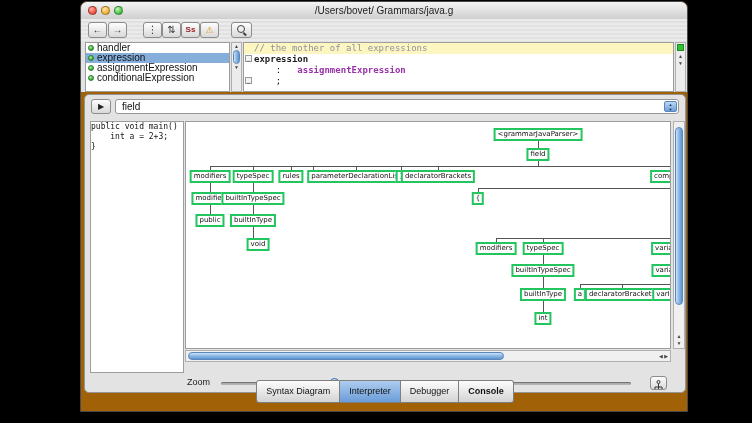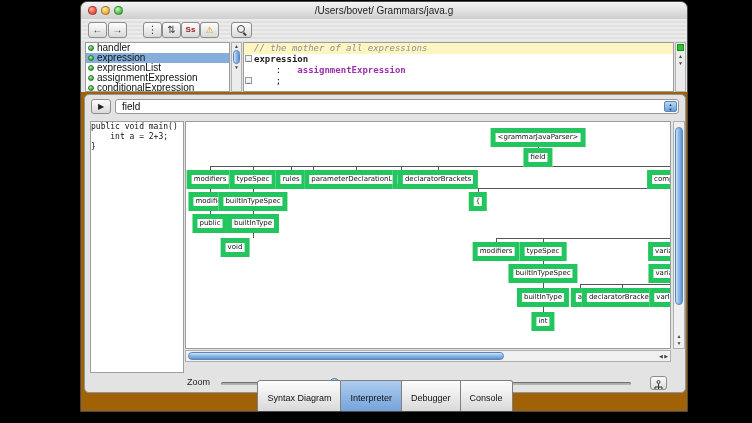--- a/index.html
+++ b/index.html
@@ -47,21 +47,21 @@
   .gel-v{width:7px;height:14px;margin:0 auto;border-radius:4px;
          background:linear-gradient(90deg,#cfe4f7,#8fbbe6 45%,#5e94cf);border:1px solid #5a86bb;box-sizing:border-box;}
   .editor{position:absolute;left:162px;top:0;width:431px;height:50px;background:#fff;
           border:1px solid #9d9d9d;box-sizing:border-box;overflow:hidden;
           font-family:"DejaVu Sans Mono",monospace;font-size:9px;}
   .ed-line{height:11px;line-height:11px;white-space:pre;display:flex;}
   .ed-line.hl{background:#fdf6c0;}
   .ed-line span{white-space:pre;}
   .fold{width:10px;flex:0 0 auto;font-size:6px;line-height:9px;text-align:center;color:#555;}
   .fold.has{border:1px solid #999;width:7px;height:7px;margin:1px 2px 0 1px;box-sizing:border-box;background:#f4f4f4;}
-  .tok-comment{color:#8d939c;font-style:italic;}
+  .tok-comment{color:#8d939c;}
   .tok-rule{color:#1c1c1c;font-weight:bold;}
   .tok-ref{color:#9932aa;font-weight:bold;}
   .tok-plain{color:#111;}
   .ed-right{position:absolute;left:594px;top:0;width:11px;height:50px;background:#ececec;
             border:1px solid #b0b0b0;box-sizing:border-box;}
   .health{width:7px;height:7px;margin:1px auto 2px auto;background:#2fc42f;border:1px solid #1c8a1c;box-sizing:border-box;}
 
   
   .pane{position:absolute;left:3px;top:92px;width:602px;height:299px;background:#e3e3e3;
         border:1px solid #969696;border-radius:5px;box-sizing:border-box;}
@@ -74,21 +74,21 @@
            background:linear-gradient(#bdd8f3,#6f9fd8);border:1px solid #5a86bb;box-sizing:border-box;text-align:center;}
   .stepper div{font-size:4px;line-height:5px;color:#1a3a6a;}
   .input{position:absolute;left:5px;top:26px;width:94px;height:252px;background:#fff;
          border:1px solid #9d9d9d;box-sizing:border-box;font-family:"DejaVu Sans Mono",monospace;
          font-size:8px;overflow:hidden;}
   .in-line{height:10px;line-height:10px;white-space:pre;color:#111;}
   .tree-region{position:absolute;left:100px;top:26px;width:486px;height:228px;background:#fff;
                border:1px solid #9d9d9d;box-sizing:border-box;overflow:hidden;}
   .tree-canvas{position:relative;width:486px;height:228px;}
   .tree-canvas svg{position:absolute;left:0;top:0;}
-  .tnode{position:absolute;transform:translateX(-50%);background:#fff;border:5px solid #22c55e;
+  .tnode{position:absolute;transform:translateX(-50%);background:#fff;border:2px solid #22c55e;
          font:7px "DejaVu Sans",sans-serif;line-height:9px;padding:0 2px;white-space:nowrap;z-index:2;color:#111;}
   .vsb{position:absolute;left:588px;top:26px;width:12px;height:228px;background:#f0f0f0;
        border:1px solid #b0b0b0;box-sizing:border-box;}
   .vsb .thumb{position:absolute;left:1px;top:5px;width:8px;height:178px;border-radius:5px;
        background:linear-gradient(90deg,#cfe4f7,#8fbbe6 45%,#5e94cf);border:1px solid #5a86bb;box-sizing:border-box;}
   .vsb .arrows{position:absolute;left:0;right:0;bottom:1px;}
   .hsb{position:absolute;left:100px;top:255px;width:486px;height:12px;background:#f0f0f0;
        border:1px solid #b0b0b0;box-sizing:border-box;}
   .hsb .thumb{position:absolute;left:2px;top:1px;height:8px;width:316px;border-radius:5px;
        background:linear-gradient(#cfe4f7,#8fbbe6 45%,#5e94cf);border:1px solid #5a86bb;box-sizing:border-box;}
@@ -96,24 +96,24 @@
   .zoom-row{position:absolute;left:100px;top:269px;width:486px;height:14px;margin-top:12px;}
   .zoom-label{position:absolute;left:2px;top:1px;font-size:9px;color:#222;}
   .slider-track{position:absolute;left:36px;right:40px;top:6px;height:3px;background:#b5b5b5;
                 border-radius:2px;box-shadow:inset 0 1px 1px rgba(0,0,0,.4);}
   .slider-thumb{position:absolute;left:108px;top:-4px;width:11px;height:11px;border-radius:50%;
                 background:radial-gradient(circle at 35% 30%,#eaf4ff,#7fb0e2 60%,#4a7fc0);
                 border:1px solid #4a76ad;box-sizing:border-box;}
   .tree-btn{position:absolute;right:4px;top:0;width:17px;height:14px;box-sizing:border-box;
             border:1px solid #8d8d8d;border-radius:3px;background:linear-gradient(#fdfdfd,#d9d9d9);text-align:center;}
   .tabs{position:absolute;left:0;right:0;top:285px;display:flex;justify-content:center;}
-  .tab{font-size:9px;line-height:13px;padding:11px 9px;border:1px solid #7f7f7f;border-left:none;
+  .tab{font-size:9px;line-height:13px;padding:4px 9px;border:1px solid #7f7f7f;border-left:none;
        background:linear-gradient(#fdfdfd,#d3d3d3);color:#111;}
   .tab:first-child{border-left:1px solid #7f7f7f;border-radius:3px 0 0 3px;}
-  .tab:last-child{border-radius:0 3px 3px 0;}
+  .tab:last-child{border-radius:0 3px 3px 0;font-weight:bold;}
   .tab.active{background:linear-gradient(#aecdef,#6b9cd8);}
 
   
   .statusbar{position:absolute;left:0;top:392px;width:100%;height:19px;
              background:linear-gradient(#e9e9e9,#cfcfcf);border-top:1px solid #9a9a9a;}
   .status-box{position:absolute;top:2px;height:13px;box-sizing:border-box;background:#f4f4f4;
               border:1px solid #909090;font-size:9px;line-height:11px;padding:0 4px;color:#222;}
   .grip{position:absolute;right:2px;top:3px;width:12px;height:12px;
         background:repeating-linear-gradient(315deg,#9c9c9c 0 1px,transparent 1px 4px);}
 </style>
@@ -144,24 +144,20 @@
 
     <div class="upper">
       <div class="rules-list">
           <div class="rule-row">
             <span class="rule-dot"></span>
             <span>handler</span>
           </div>
           <div class="rule-row sel">
             <span class="rule-dot"></span>
             <span>expression</span>
-          </div>
-          <div class="rule-row">
-            <span class="rule-dot"></span>
-            <span>expressionList</span>
           </div>
           <div class="rule-row">
             <span class="rule-dot"></span>
             <span>assignmentExpression</span>
           </div>
           <div class="rule-row">
             <span class="rule-dot"></span>
             <span>conditionalExpression</span>
           </div>
         </div>
@@ -274,21 +270,21 @@
             <div class="tnode" style="left: 105px; top: 48px;">rules</div>
             <div class="tnode" style="left: 127px; top: 48px;">(</div>
             <div class="tnode" style="left: 170px; top: 48px;">parameterDeclarationList</div>
             <div class="tnode" style="left: 215px; top: 48px;">)</div>
             <div class="tnode" style="left: 252px; top: 48px;">declaratorBrackets</div>
             <div class="tnode" style="left: 505px; top: 48px;">compoundStatement</div>
             <div class="tnode" style="left: 24px; top: 70px;">modifier</div>
             <div class="tnode" style="left: 24px; top: 92px;">public</div>
             <div class="tnode" style="left: 67px; top: 70px;">builtInTypeSpec</div>
             <div class="tnode" style="left: 67px; top: 92px;">builtInType</div>
-            <div class="tnode" style="left: 49px; top: 116px;">void</div>
+            <div class="tnode" style="left: 72px; top: 116px;">void</div>
             <div class="tnode" style="left: 292px; top: 70px;">{</div>
             <div class="tnode" style="left: 310px; top: 120px;">modifiers</div>
             <div class="tnode" style="left: 357px; top: 120px;">typeSpec</div>
             <div class="tnode" style="left: 502px; top: 120px;">variableDefinitions</div>
             <div class="tnode" style="left: 357px; top: 142px;">builtInTypeSpec</div>
             <div class="tnode" style="left: 502px; top: 142px;">variableDeclarator</div>
             <div class="tnode" style="left: 357px; top: 166px;">builtInType</div>
             <div class="tnode" style="left: 394px; top: 166px;">a</div>
             <div class="tnode" style="left: 436px; top: 166px;">declaratorBrackets</div>
             <div class="tnode" style="left: 492px; top: 166px;">varInitializer</div>

